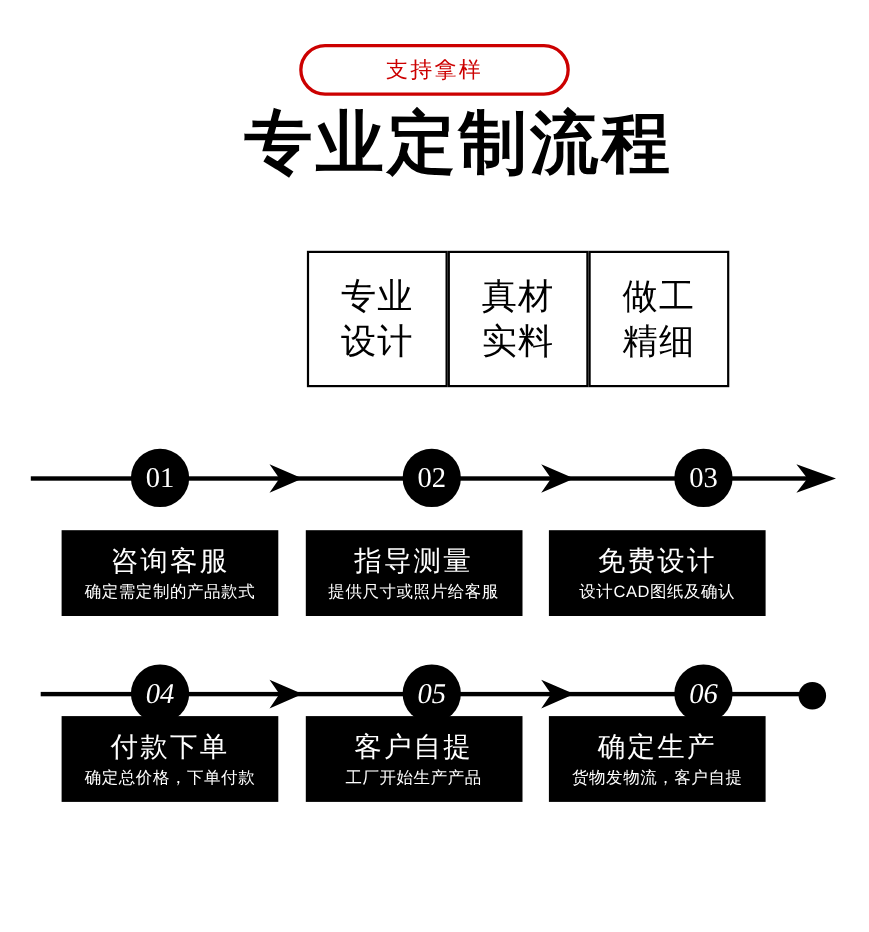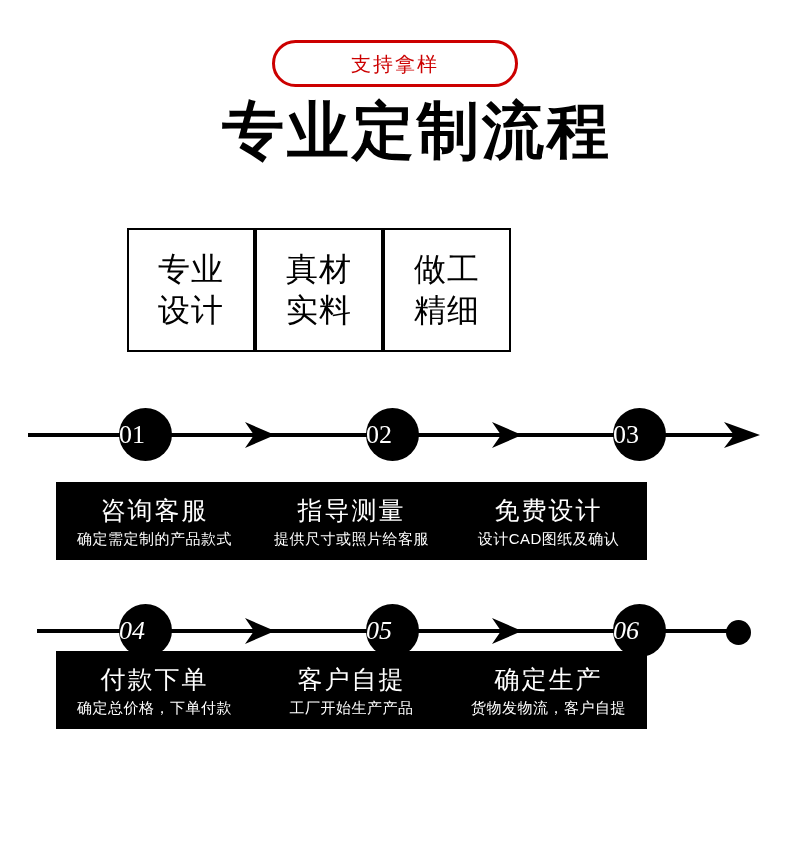--- a/index.html
+++ b/index.html
@@ -65,21 +65,21 @@
     color: #000000;
   }
 
   
   .features {
     position: absolute;
     top: 228px;
     left: 127px;
     width: 536px;
     display: flex;
-    justify-content: flex-start;
+    justify-content: flex-end;
   }
   .feature-box {
     box-sizing: border-box;
     width: 128px;
     height: 124px;
     border: 2px solid #000000;
     display: flex;
     flex-direction: column;
     align-items: center;
     justify-content: center;
@@ -112,21 +112,21 @@
 
   .node {
     position: absolute;
     top: 0;
     width: 53px;
     height: 53px;
     border-radius: 50%;
     background: #000000;
     display: flex;
     align-items: center;
-    justify-content: flex-start;
+    justify-content: center;
   }
   .node-label {
     color: #ffffff;
     font-family: "Liberation Serif", "DejaVu Serif", serif;
     font-size: 26px;
     line-height: 1;
     letter-spacing: 0px;
   }
   .n1 { left: 119px; }
   .n2 { left: 366px; }
@@ -158,21 +158,21 @@
     border-radius: 50%;
     background: #000000;
   }
 
   
   .cards {
     position: absolute;
     left: 46px;
     width: 640px;
     display: flex;
-    justify-content: flex-start;
+    justify-content: space-between;
     padding-left: 10px;
   }
   .cards.row1 { top: 482px; }
   .cards.row2 { top: 651px; }
 
   .card {
     box-sizing: border-box;
     width: 197px;
     height: 78px;
     background: #000000;

